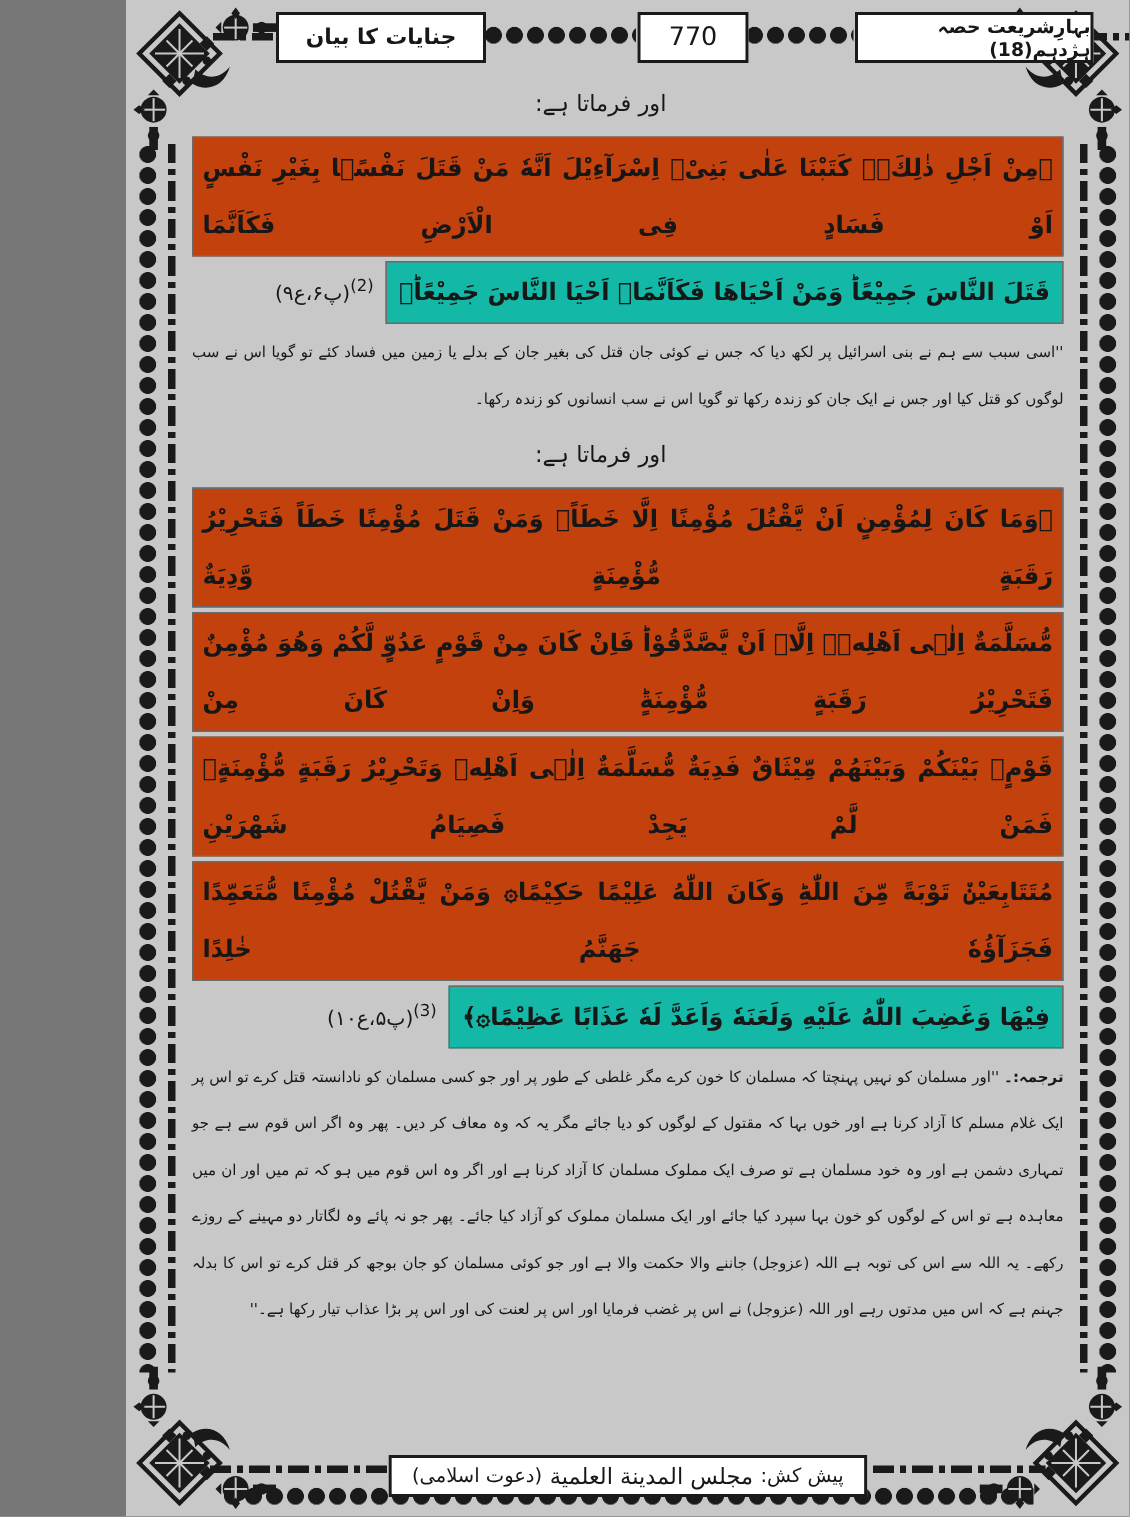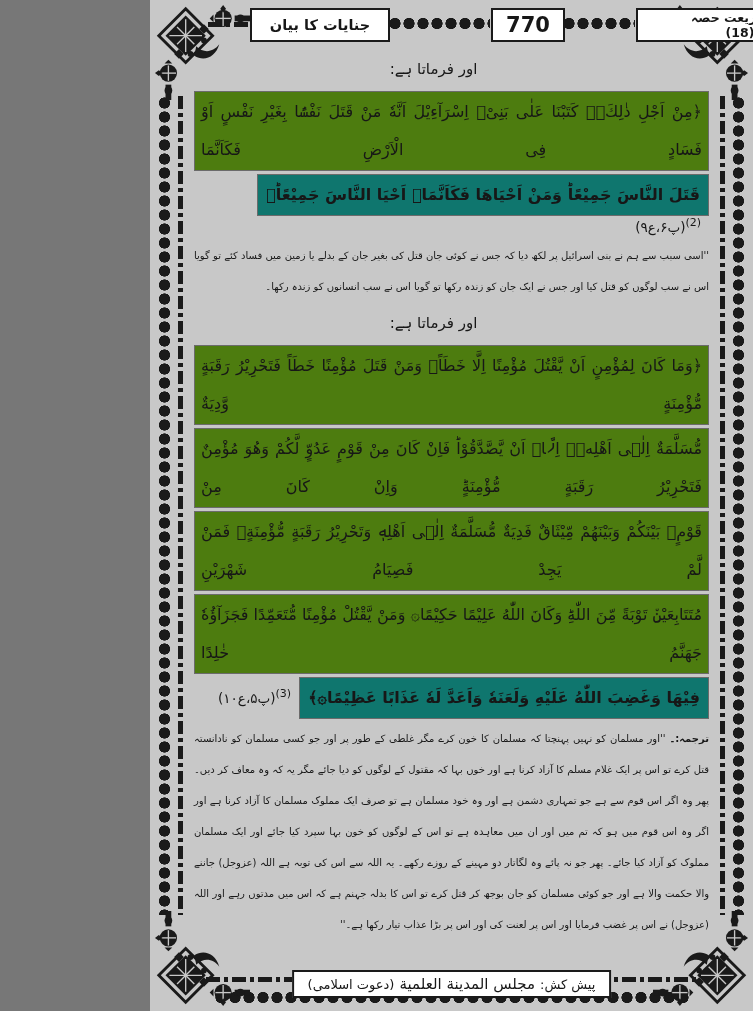--- a/index.html
+++ b/index.html
@@ -1,16 +1,16 @@
 <!DOCTYPE html>
 <html lang="ur" dir="rtl"><head>
 <meta charset="utf-8">
 <style>
   html,body{margin:0;padding:0;background:#777;}
-  .page{position:relative;width:603px;height:1011px;background:#c8c8c8;overflow:hidden;
+  .page{position:relative;width:669px;height:1011px;background:#c8c8c8;overflow:hidden;
         font-family:"DejaVu Sans",sans-serif;color:#171717;direction:rtl;}
   
   .corner{position:absolute;width:96px;height:96px;z-index:1;}
   .corner.tl{top:4px;left:4px;}
   .corner.tr{top:4px;right:4px;transform:scaleX(-1);}
   .corner.bl{bottom:4px;left:4px;transform:scaleY(-1);}
   .corner.br{bottom:4px;right:4px;transform:scale(-1,-1);}
   .beads-v{position:absolute;top:96px;bottom:96px;width:15px;
     background-image:radial-gradient(circle at 50% 50%,#1a1a1a 0 5.4px,transparent 5.8px);
     background-size:15px 14px;background-repeat:repeat-y;}
@@ -24,32 +24,32 @@
     background-image:radial-gradient(circle at 50% 50%,#1a1a1a 0 5.4px,transparent 5.8px);
     background-size:14px 15px;background-repeat:repeat-x;}
   
   .top-dash-l{top:22px;left:58px;width:42px;}
   .top-dash-r{top:22px;left:640px;width:42px;}
   .top-beads-1{top:16px;left:238px;width:102px;}
   .top-beads-2{top:16px;left:412px;width:73px;}
   .hdr-box{position:absolute;top:8px;height:30px;background:#fff;border:2px solid #1a1a1a;
     display:flex;align-items:center;justify-content:center;z-index:2;}
   .hdr-chapter{left:100px;width:136px;font-size:14.5px;font-weight:700;}
-  .hdr-page{left:341px;width:70px;font-size:21px;font-weight:700;font-family:"DejaVu Sans",sans-serif;}
+  .hdr-page{left:341px;width:70px;font-size:17px;font-weight:400;font-family:"DejaVu Sans",sans-serif;}
   .hdr-title{left:486px;width:155px;font-size:12.5px;font-weight:700;align-items:flex-end;}
   
   .content{position:absolute;top:54px;right:44px;left:44px;z-index:2;text-align:justify;}
   .line{font-size:15px;line-height:30px;margin:0;}
   .intro{text-align:right;margin-bottom:7px;}
   .says{text-align:center;padding-right:36px;margin-bottom:7px;}
   .fnref{font-size:11px;vertical-align:6px;font-weight:400;}
-  .verse .vline{background:#4d7c0f;border:1px solid #6b6b6b;font-weight:400;font-size:16px;
+  .verse .vline{background:#c2410c;border:1px solid #6b6b6b;font-weight:700;font-size:16px;
     line-height:38px;padding:1px 6px;text-align:justify;text-align-last:justify;margin-bottom:3px;}
   .verse .vlast{text-align:right;margin-bottom:4px;}
-  .verse .vtext{background:#0f766e;border:1px solid #6b6b6b;font-weight:700;font-size:16px;
+  .verse .vtext{background:#14b8a6;border:1px solid #6b6b6b;font-weight:700;font-size:16px;
     line-height:38px;padding:1px 8px;display:inline-block;}
   .verse .vref{font-size:13.5px;margin-right:8px;white-space:nowrap;}
   .trans{font-size:10px;line-height:31px;margin:4px 0 6px 0;}
   .lbl{font-weight:700;}
   
   .bot-dash{bottom:29px;left:56px;right:56px;}
   .bot-beads{bottom:6px;left:64px;right:64px;}
   .footer-box{position:absolute;bottom:13px;left:50%;transform:translateX(-50%);
     background:#fff;border:2px solid #1a1a1a;padding:3px 14px;z-index:3;white-space:nowrap;
     font-size:13px;display:flex;align-items:center;gap:5px;}

